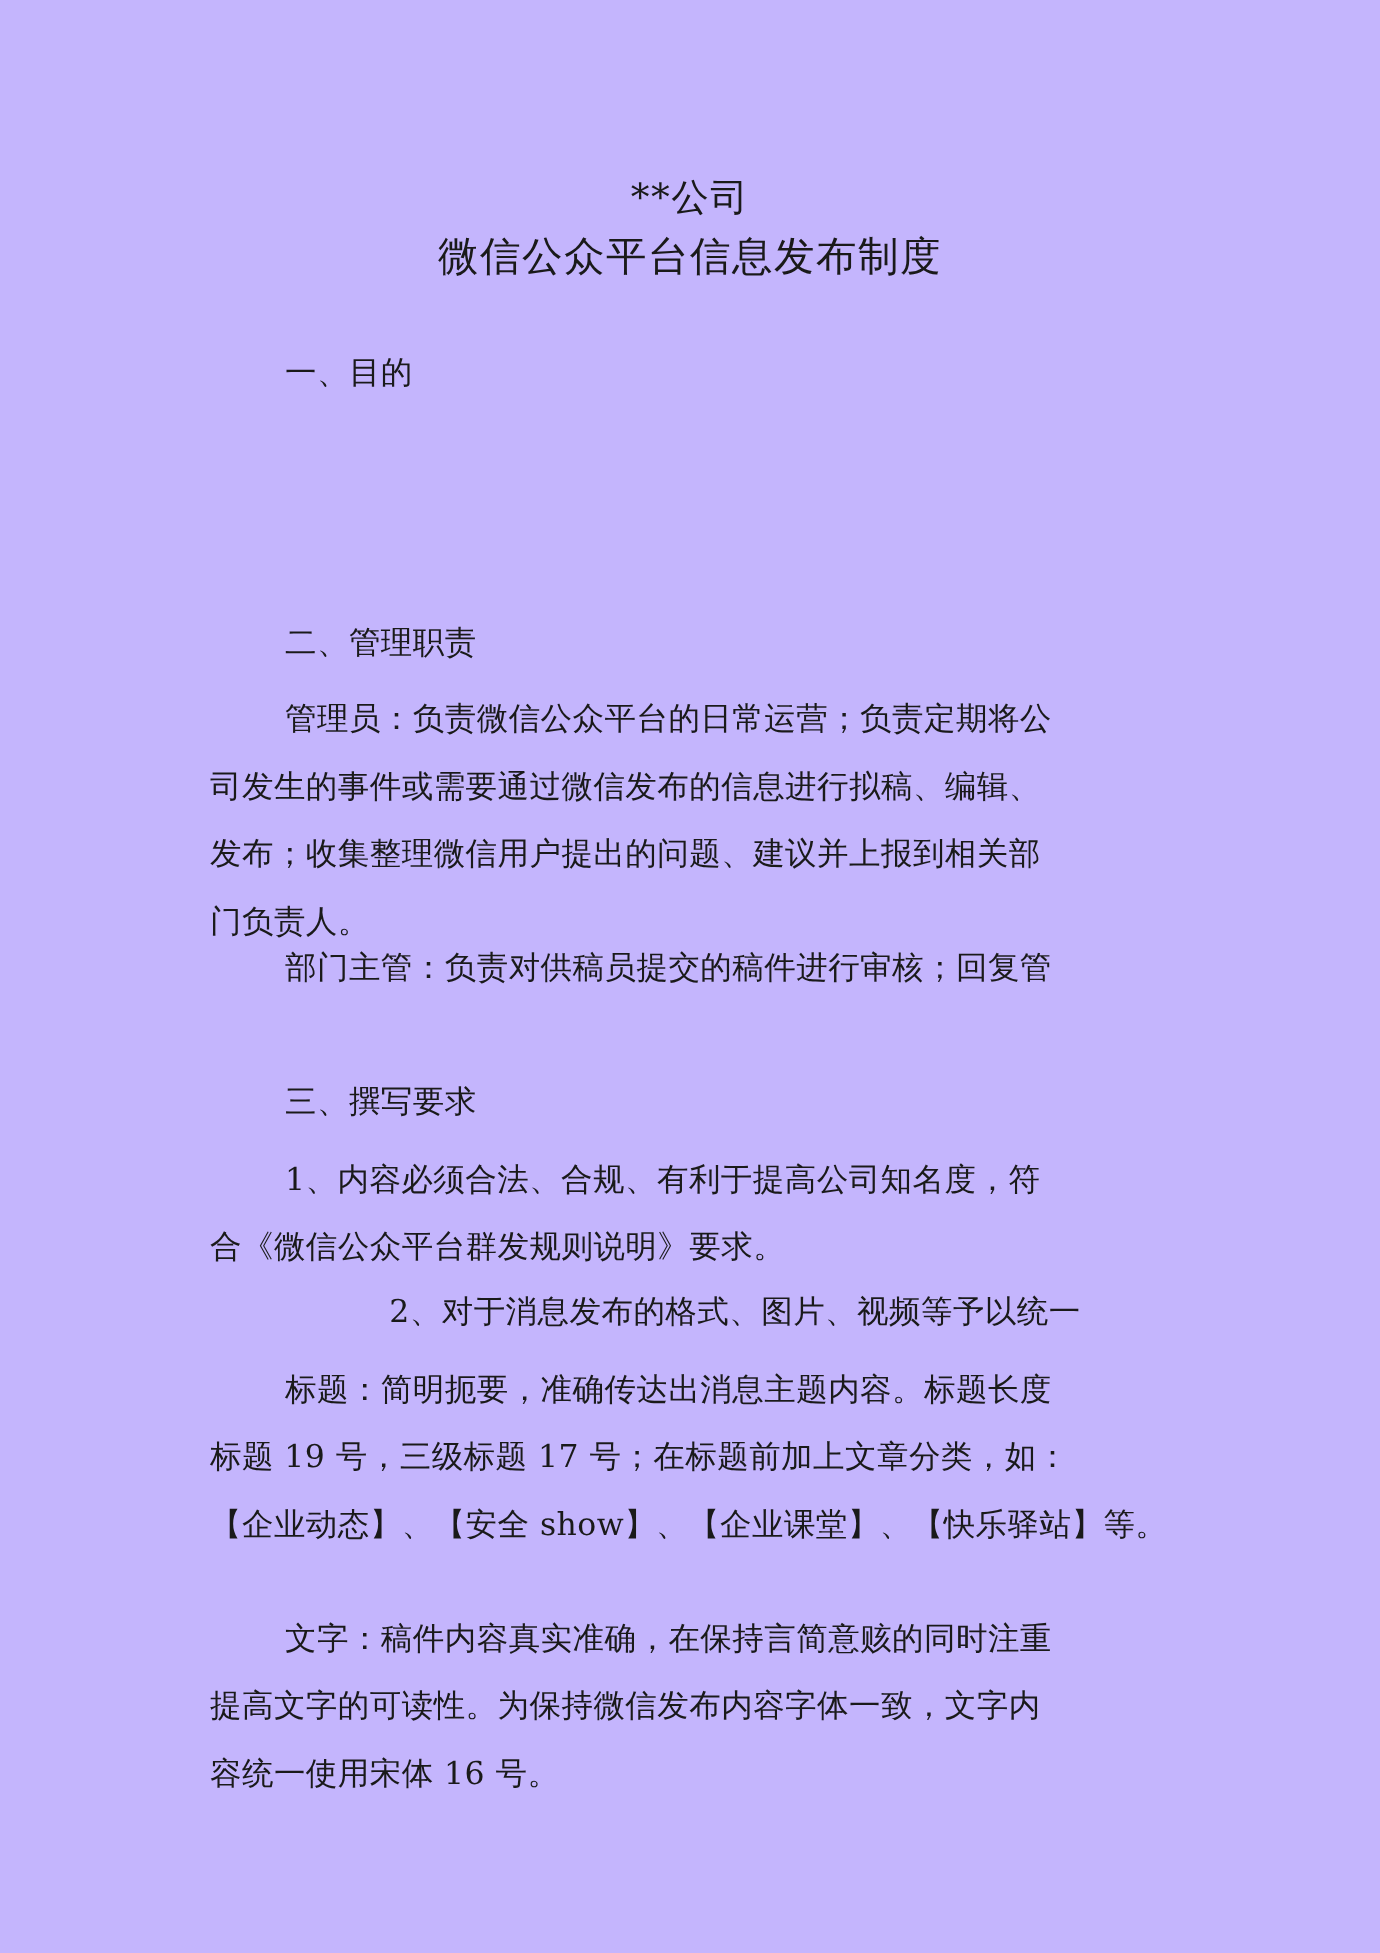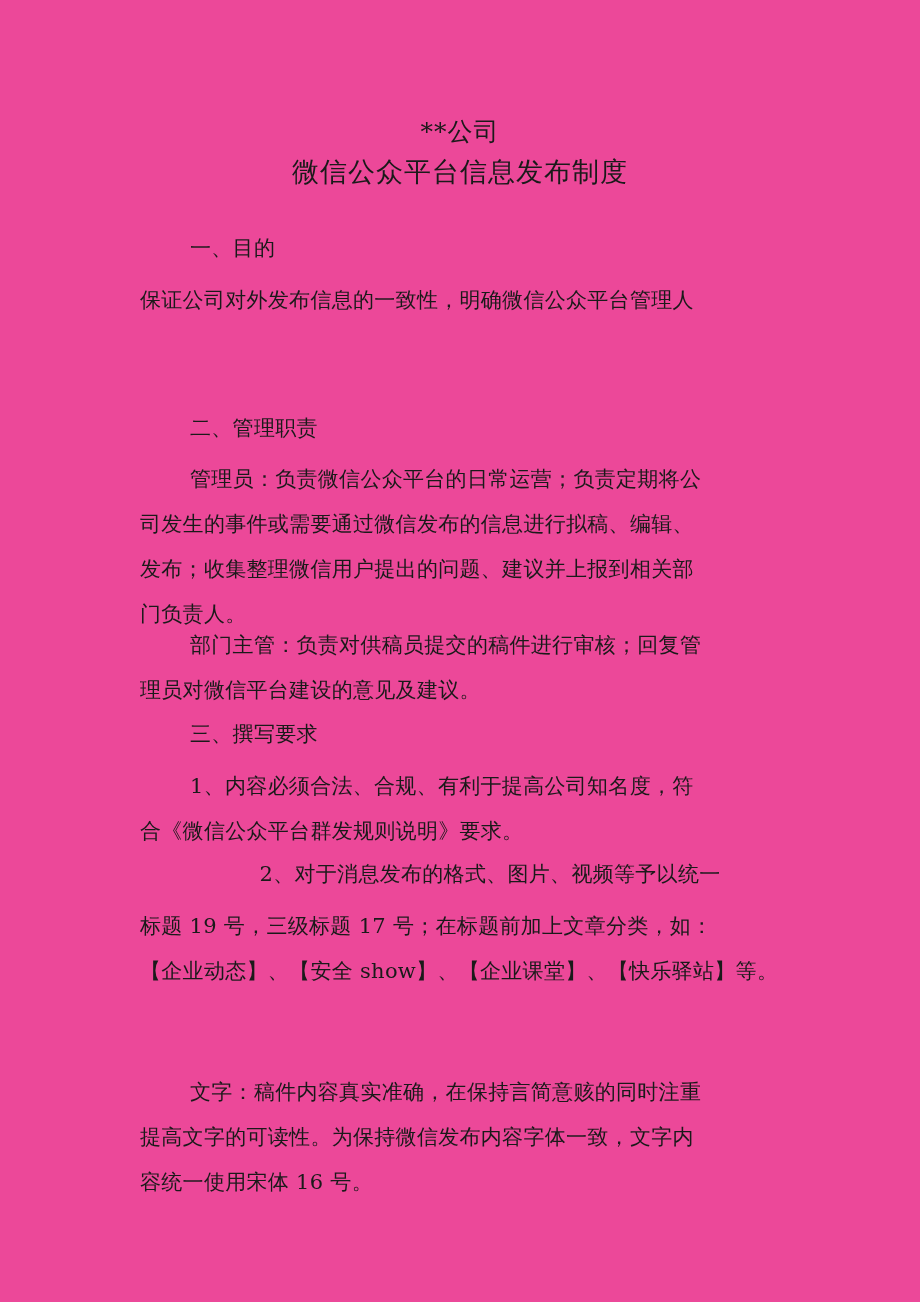--- a/index.html
+++ b/index.html
@@ -13,21 +13,21 @@
       position: relative;
       overflow: hidden;
       font-family: "DejaVu Serif", "Liberation Serif", serif;
       color: #1a1a1a;
     }
     .page {
       position: absolute;
       left: 0; top: 0;
       width: 920px;
       height: 1302px;
-      background: #ec4899;
+      background: #c4b5fd;
     }
     .title-block {
       position: absolute;
       left: 0;
       width: 920px;
       text-align: center;
     }
     .title-company {
       top: 114px;
       font-size: 25px;
@@ -61,53 +61,52 @@
 <div class="page">
 
   <div class="title-block title-company">**公司</div>
   <div class="title-block title-main">微信公众平台信息发布制度</div>
 
   <div class="body-text" style="top:226px;">
     <span class="line indent">一、目的</span>
   </div>
 
   <div class="body-text" style="top:278px;">
-    <span class="line">保证公司对外发布信息的一致性，明确微信公众平台管理人</span>
   </div>
 
   <div class="body-text" style="top:406px;">
     <span class="line indent">二、管理职责</span>
   </div>
 
   <div class="body-text" style="top:457px;">
     <span class="line indent">管理员：负责微信公众平台的日常运营；负责定期将公</span>
     <span class="line">司发生的事件或需要通过微信发布的信息进行拟稿、编辑、</span>
     <span class="line">发布；收集整理微信用户提出的问题、建议并上报到相关部</span>
     <span class="line">门负责人。</span>
   </div>
 
   <div class="body-text" style="top:623px;">
     <span class="line indent">部门主管：负责对供稿员提交的稿件进行审核；回复管</span>
-    <span class="line">理员对微信平台建设的意见及建议。</span>
   </div>
 
   <div class="body-text" style="top:712px;">
     <span class="line indent">三、撰写要求</span>
   </div>
 
   <div class="body-text" style="top:764px;">
     <span class="line indent">1、内容必须合法、合规、有利于提高公司知名度，符</span>
     <span class="line">合《微信公众平台群发规则说明》要求。</span>
   </div>
 
   <div class="body-text" style="top:852px;text-align:center;">
     <span class="line indent">2、对于消息发布的格式、图片、视频等予以统一</span>
   </div>
 
   <div class="body-text" style="top:904px;">
+    <span class="line indent">标题：简明扼要，准确传达出消息主题内容。标题长度</span>
     <span class="line">标题 19 号，三级标题 17 号；在标题前加上文章分类，如：</span>
     <span class="line">【企业动态】、【安全 show】、【企业课堂】、【快乐驿站】等。</span>
   </div>
 
   <div class="body-text" style="top:1070px;">
     <span class="line indent">文字：稿件内容真实准确，在保持言简意赅的同时注重</span>
     <span class="line">提高文字的可读性。为保持微信发布内容字体一致，文字内</span>
     <span class="line">容统一使用宋体 16 号。</span>
   </div>
 

